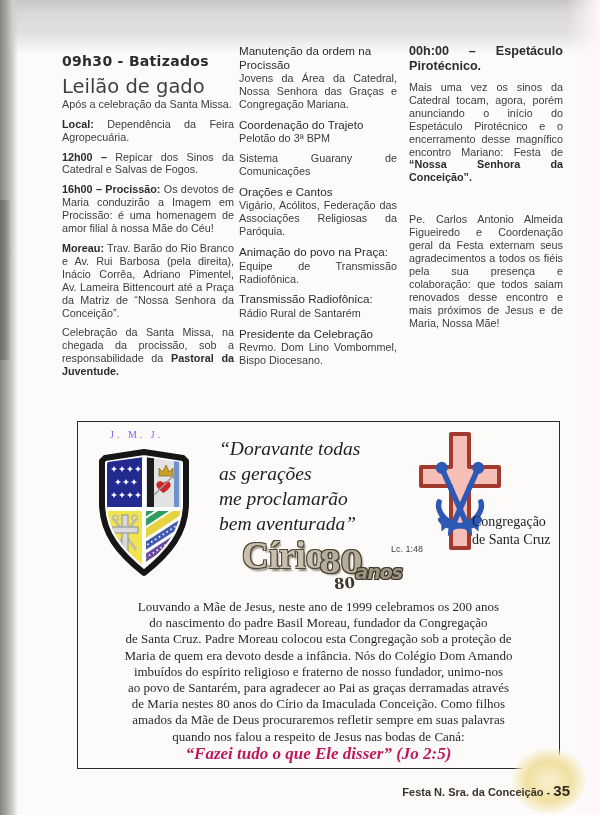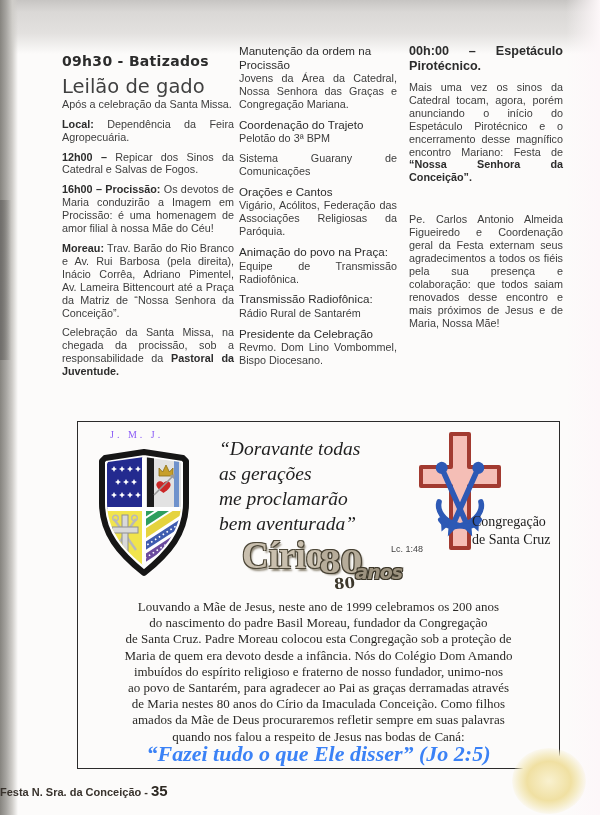--- a/index.html
+++ b/index.html
@@ -55,25 +55,25 @@
     color:#9c927f;margin-left:-7px;vertical-align:-11px;
     text-shadow:-1px -1px 0 #3c3729,1px -1px 0 #3c3729,-1px 1px 0 #3c3729,1px 1px 0 #3c3729;}
   .cirio-small{display:block;margin:-9px 0 0 92px;font-family:"DejaVu Serif", serif;font-weight:bold;
     font-size:15px;color:#3c372b;transform:rotate(-5deg);width:30px;}
   .crossanchor{position:absolute;left:330px;top:5px;width:104px;height:142px;}
   .congregation{position:absolute;left:394px;top:91px;width:90px;
     font-family:"Liberation Serif", serif;font-size:14px;line-height:18px;color:#1d1d1d;}
   .box-paragraph{position:absolute;left:4px;right:4px;top:177px;text-align:center;
     font-family:"Liberation Serif", serif;font-size:13px;line-height:16.2px;color:#2b2a27;}
   .bp-line{display:block;}
-  .closing-line{display:block;margin-top:1px;font-weight:bold;font-style:italic;font-size:22px;color:#3b82f6;}
+  .closing-line{display:block;margin-top:1px;font-weight:bold;font-style:italic;font-size:17px;color:#be185d;}
   
   .emblem-watermark{position:absolute;left:512px;top:748px;width:74px;height:66px;border-radius:50%;
     background:radial-gradient(ellipse at center,#f9f1cf 0%,#f0e0a2 42%,#f5ecc6 56%,rgba(252,251,250,0) 74%);}
-  .footer{position:absolute;top:782px;left:0;right:30px;text-align:left;z-index:2;
+  .footer{position:absolute;top:782px;left:0;right:30px;text-align:right;z-index:2;
     font-weight:bold;font-size:11px;color:#39332d;}
   .footer .pagenum{font-size:15px;color:#2e2923;}
 </style>
 </head>
 <body>
 
 <div class="scan-top"></div>
 <div class="scan-left"></div>
 <div class="scan-left-dark"></div>
 <div class="scan-right"></div>

